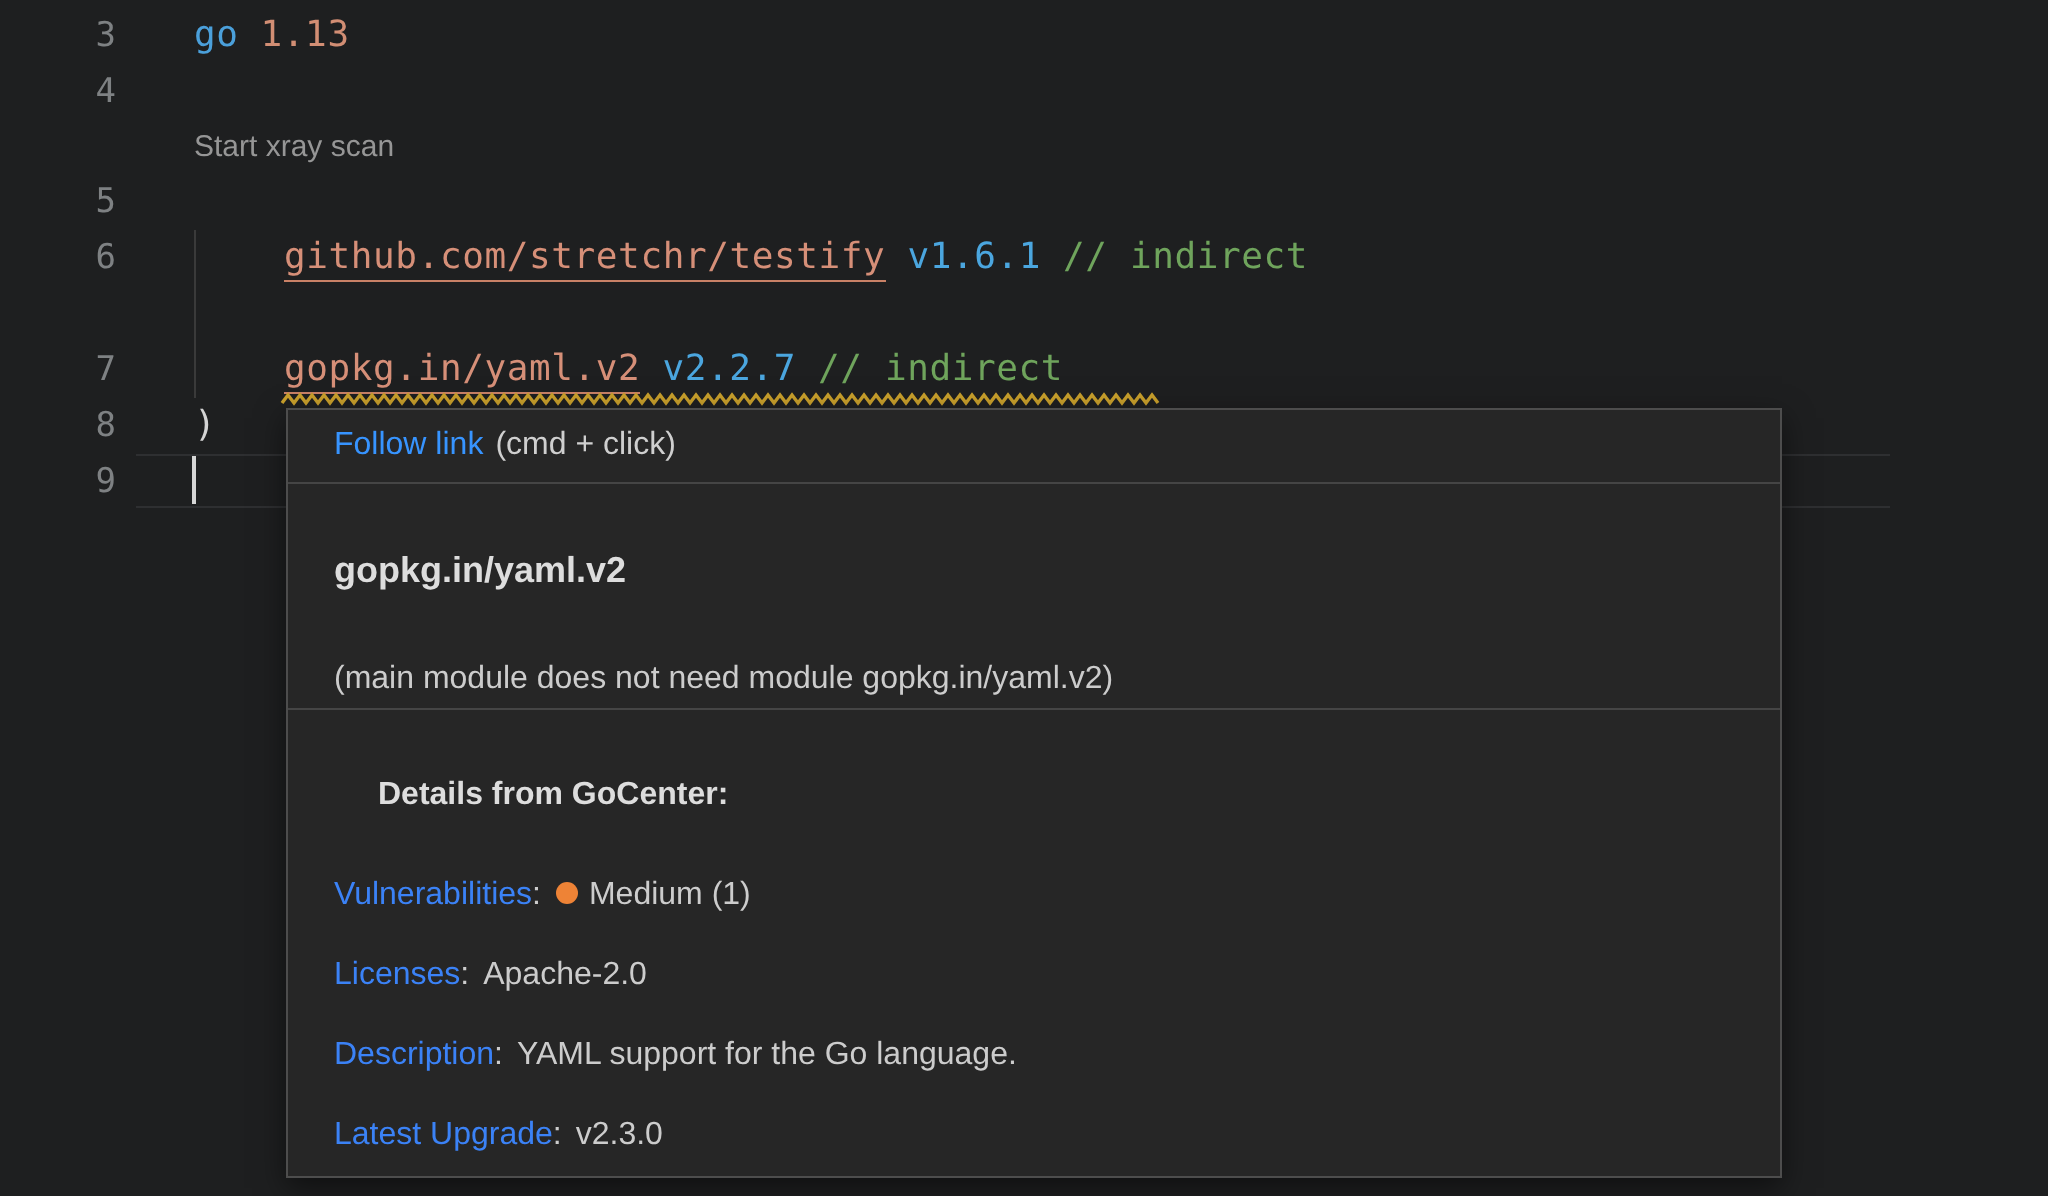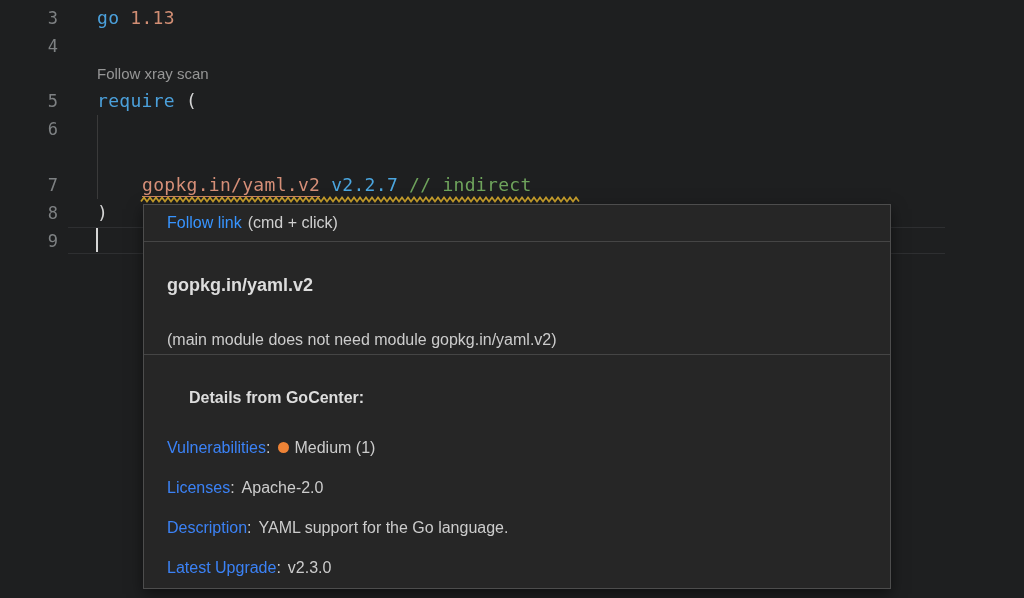--- a/index.html
+++ b/index.html
@@ -86,29 +86,29 @@
 
   <div class="row" style="top:4px">
     <span class="lnum">3</span>
     <span class="code"><span class="tok-kw">go</span><span class="tok-num" style="margin-left:11px">1.13</span></span>
   </div>
 
   <div class="row" style="top:32px">
     <span class="lnum">4</span>
   </div>
 
-  <div class="codelens" style="left:97px;top:61px">Follow xray scan</div>
+  <div class="codelens" style="left:97px;top:61px">Start xray scan</div>
 
   <div class="row" style="top:87px">
     <span class="lnum">5</span>
-    <span class="code"><span class="tok-kw">require</span><span class="tok-paren after">(</span></span>
   </div>
 
   <div class="row" style="top:115px">
     <span class="lnum">6</span>
+    <span class="code indent"><span class="module-link">github.com/stretchr/testify</span><span class="tok-ver">v1.6.1</span><span class="tok-comment">// indirect</span></span>
   </div>
 
 
   <div class="row" style="top:171px">
     <span class="lnum">7</span>
     <div class="hl-box"></div>
     <span class="code indent"><span class="module-link">gopkg.in/yaml.v2</span><span class="tok-ver">v2.2.7</span><span class="tok-comment">// indirect</span></span>
     <svg class="squiggle" viewBox="0 0 438 7" preserveAspectRatio="none">
       <path d="M0 5.5 L3 1.5 L6 5.5 L9 1.5 L12 5.5 L15 1.5 L18 5.5 L21 1.5 L24 5.5 L27 1.5 L30 5.5 L33 1.5 L36 5.5 L39 1.5 L42 5.5 L45 1.5 L48 5.5 L51 1.5 L54 5.5 L57 1.5 L60 5.5 L63 1.5 L66 5.5 L69 1.5 L72 5.5 L75 1.5 L78 5.5 L81 1.5 L84 5.5 L87 1.5 L90 5.5 L93 1.5 L96 5.5 L99 1.5 L102 5.5 L105 1.5 L108 5.5 L111 1.5 L114 5.5 L117 1.5 L120 5.5 L123 1.5 L126 5.5 L129 1.5 L132 5.5 L135 1.5 L138 5.5 L141 1.5 L144 5.5 L147 1.5 L150 5.5 L153 1.5 L156 5.5 L159 1.5 L162 5.5 L165 1.5 L168 5.5 L171 1.5 L174 5.5 L177 1.5 L180 5.5 L183 1.5 L186 5.5 L189 1.5 L192 5.5 L195 1.5 L198 5.5 L201 1.5 L204 5.5 L207 1.5 L210 5.5 L213 1.5 L216 5.5 L219 1.5 L222 5.5 L225 1.5 L228 5.5 L231 1.5 L234 5.5 L237 1.5 L240 5.5 L243 1.5 L246 5.5 L249 1.5 L252 5.5 L255 1.5 L258 5.5 L261 1.5 L264 5.5 L267 1.5 L270 5.5 L273 1.5 L276 5.5 L279 1.5 L282 5.5 L285 1.5 L288 5.5 L291 1.5 L294 5.5 L297 1.5 L300 5.5 L303 1.5 L306 5.5 L309 1.5 L312 5.5 L315 1.5 L318 5.5 L321 1.5 L324 5.5 L327 1.5 L330 5.5 L333 1.5 L336 5.5 L339 1.5 L342 5.5 L345 1.5 L348 5.5 L351 1.5 L354 5.5 L357 1.5 L360 5.5 L363 1.5 L366 5.5 L369 1.5 L372 5.5 L375 1.5 L378 5.5 L381 1.5 L384 5.5 L387 1.5 L390 5.5 L393 1.5 L396 5.5 L399 1.5 L402 5.5 L405 1.5 L408 5.5 L411 1.5 L414 5.5 L417 1.5 L420 5.5 L423 1.5 L426 5.5 L429 1.5 L432 5.5 L435 1.5 L438 5.5" fill="none" stroke="#c9a02c" stroke-width="1.7"></path>
     </svg>

